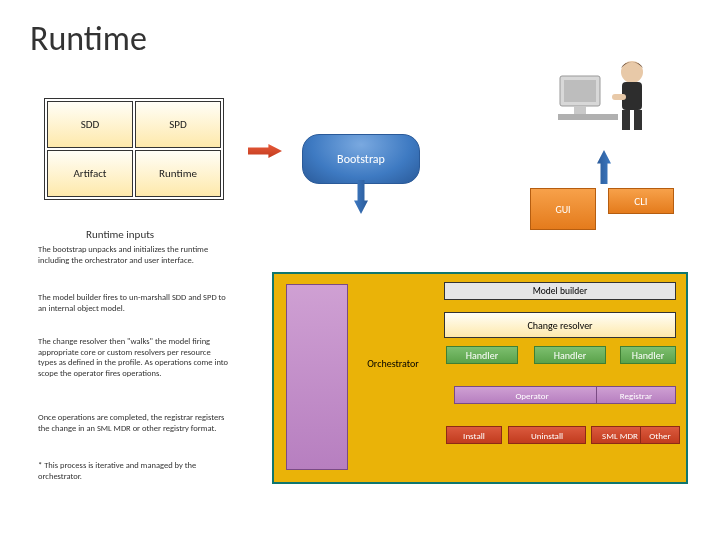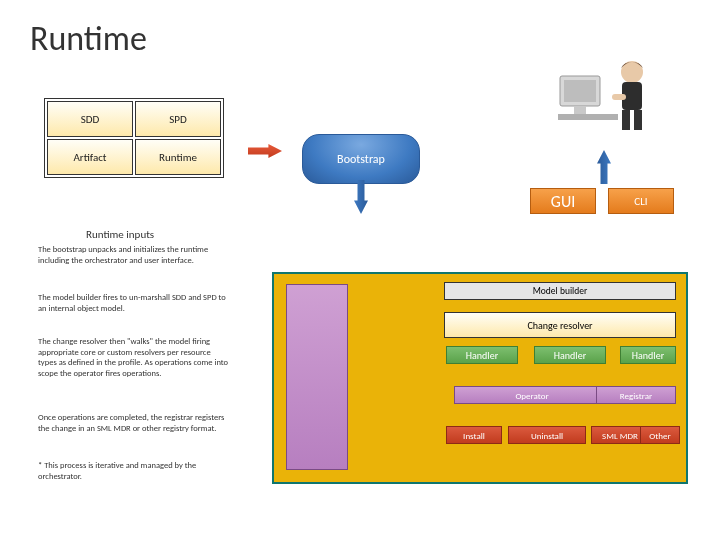--- a/index.html
+++ b/index.html
@@ -1,27 +1,27 @@
 <!DOCTYPE html>
 <html><head>
 <meta charset="utf-8">
 <style>
 *{box-sizing:border-box;margin:0;padding:0}
 body{width:720px;height:540px;background:#fff;font-family:Calibri,Arial,sans-serif;position:relative;color:#000}
 .title{position:absolute;left:30px;top:18px;font-size:34px;color:#333}
 .tbl{position:absolute;left:44px;top:98px;border:1px solid #333}
 .tbl tr{height:36px}
-.tbl td{width:86px;text-align:center;font-size:11px;color:#222;border:1px solid #333;background:linear-gradient(#fffef7,#fee9ab);padding:5px 4px}
+.tbl td{width:86px;text-align:center;font-size:11px;color:#222;border:1px solid #333;background:linear-gradient(#fffef7,#fee9ab);padding:16px 4px}
 .cap{position:absolute;left:86px;top:228px;font-size:11px;color:#333}
 .para{position:absolute;left:38px;width:192px;font-size:8.5px;line-height:1.25;color:#333}
 .bootstrap{position:absolute;left:302px;top:134px;width:118px;height:50px;border-radius:17px;background:radial-gradient(ellipse at 50% 20%,#7aa9e0,#3e7ac2 60%,#2a5a99);color:#fff;font-size:12px;display:flex;align-items:center;justify-content:center;border:1px solid #2a5a99}
 .arrow{position:absolute}
 .arrow-r{width:34px;height:14px;background:linear-gradient(#e85a3a,#c13b1e);clip-path:polygon(0 25%,60% 25%,60% 0,100% 50%,60% 100%,60% 75%,0 75%)}
 .arrow-d{width:14px;height:34px;background:linear-gradient(90deg,#3e7ac2,#2a5a99);clip-path:polygon(25% 0,75% 0,75% 60%,100% 60%,50% 100%,0 60%,25% 60%)}
-.gui{position:absolute;left:530px;top:188px;width:66px;height:26px;background:linear-gradient(#f7a14a,#e47b1c);color:#fff;font-size:16px;display:flex;align-items:center;justify-content:center;border:1px solid #b55d10}
+.gui{position:absolute;left:530px;top:188px;width:66px;height:42px;background:linear-gradient(#f7a14a,#e47b1c);color:#fff;font-size:10px;display:flex;align-items:center;justify-content:center;border:1px solid #b55d10}
 .cli{position:absolute;left:608px;top:188px;width:66px;height:26px;background:linear-gradient(#f7a14a,#e47b1c);color:#fff;font-size:11px;display:flex;align-items:center;justify-content:center;border:1px solid #b55d10}
 .user{position:absolute;left:556px;top:54px;width:106px;height:88px}
 .frame{position:absolute;left:272px;top:272px;width:416px;height:212px;background:#eab308;border:2px solid #0f766e}
 .frame .mb{position:absolute;left:170px;top:8px;width:232px;height:18px;background:#e6e6e6;border:1px solid #333;font-size:9.5px;display:flex;align-items:center;justify-content:center}
 .frame .cr{position:absolute;left:170px;top:38px;width:232px;height:26px;background:linear-gradient(#fffef7,#fee9ab);border:1px solid #333;font-size:10px;display:flex;align-items:center;justify-content:center}
 .frame .orchcol{position:absolute;left:12px;top:10px;width:62px;height:186px;background:linear-gradient(#cfa0d3,#b77fc0);border:1px solid #7a4b84}
 .frame .orch{position:absolute;left:80px;top:78px;width:78px;height:22px;font-size:10px;display:flex;align-items:center;justify-content:center}
 .frame .hand{position:absolute;top:72px;width:72px;height:18px;background:linear-gradient(#7dbf6f,#5aa24a);color:#fff;font-size:10px;display:flex;align-items:center;justify-content:center;border:1px solid #3f7f33}
 .frame .h1{left:172px}.frame .h2{left:260px}.frame .h3{left:346px;width:56px}
 .frame .op{position:absolute;top:112px;height:18px;background:linear-gradient(#cfa0d3,#b77fc0);color:#fff;font-size:9px;display:flex;align-items:center;justify-content:center;border:1px solid #7a4b84}
@@ -72,20 +72,21 @@
 <div class="para" style="top:244px">The bootstrap unpacks and initializes the runtime including the orchestrator and user interface.</div>
 <div class="para" style="top:292px">The model builder fires to un-marshall SDD and SPD to an internal object model.</div>
 <div class="para" style="top:336px">The change resolver then "walks" the model firing appropriate core or custom resolvers per resource types as defined in the profile. As operations come into scope the operator fires operations.</div>
 <div class="para" style="top:412px">Once operations are completed, the registrar registers the change in an SML MDR or other registry format.</div>
 <div class="para" style="top:460px">* This process is iterative and managed by the orchestrator.</div>
 
 <div class="frame">
   <div class="orchcol"></div>
   <div class="mb">Model builder</div>
   <div class="cr">Change resolver</div>
+  <div class="orch">Orchestrator</div>
   <div class="hand h1">Handler</div>
   <div class="hand h2">Handler</div>
   <div class="hand h3">Handler</div>
   <div class="op op1">Operator</div>
   <div class="op op2">Registrar</div>
   <div class="inst i1">Install</div>
   <div class="inst i2">Uninstall</div>
   <div class="inst i3">SML MDR</div>
   <div class="inst i4">Other</div>
 </div>

